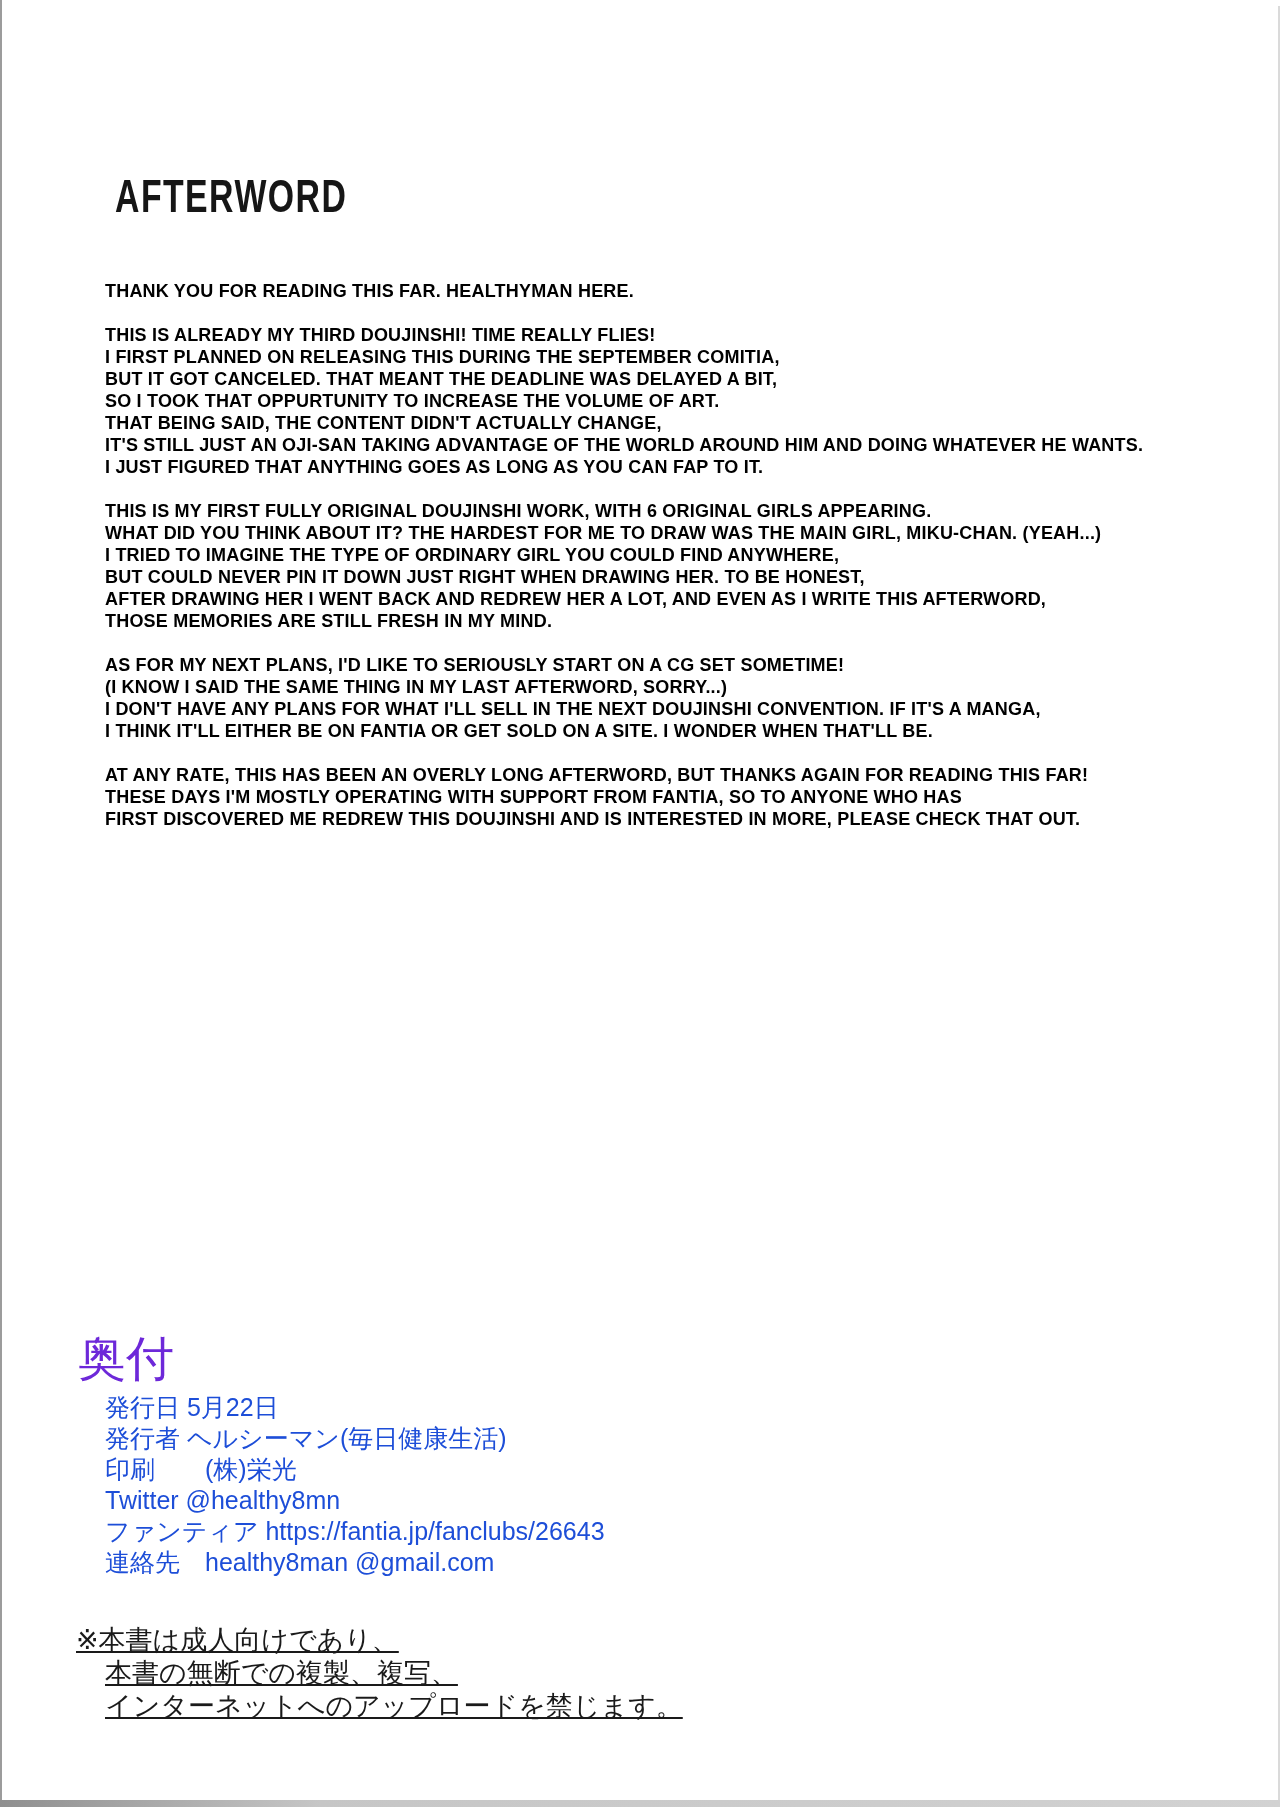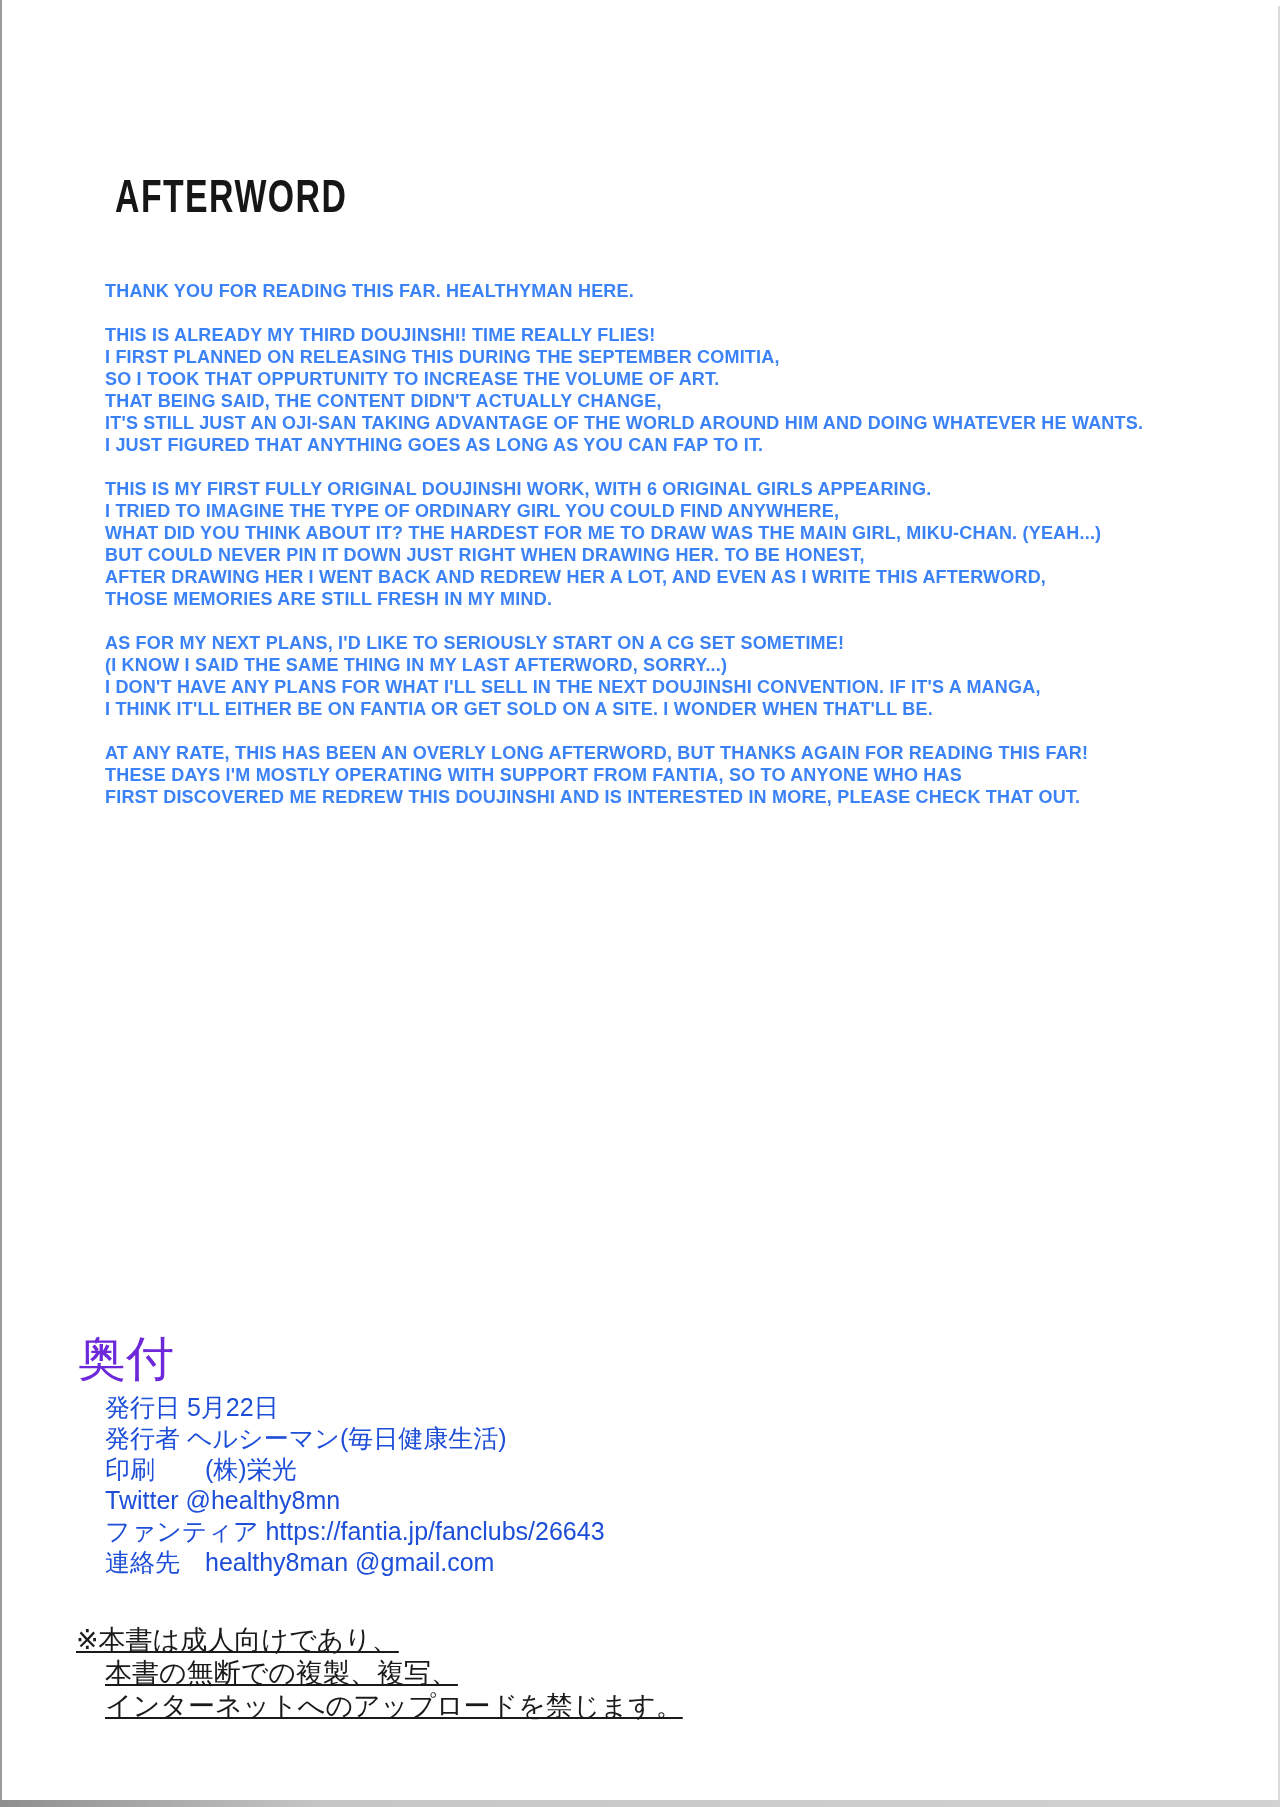--- a/index.html
+++ b/index.html
@@ -22,21 +22,21 @@
   .title {
     position: absolute; left: 115px; top: 172px;
     font-size: 47px; font-weight: bold; line-height: 1;
     letter-spacing: 2px; color: #161616;
     transform: scaleX(0.72); transform-origin: left top;
     white-space: nowrap;
   }
   .body-text {
     position: absolute; left: 105px; top: 280px;
     font-size: 18px; font-weight: bold; line-height: 22px;
-    letter-spacing: 0.2px; white-space: nowrap; color: #3b82f6;
+    letter-spacing: 0.2px; white-space: nowrap; color: #000000;
   }
   .body-text .para { margin: 0 0 22px 0; }
   .body-text .line { height: 22px; }
 
   
   .colophon-heading {
     position: absolute; left: 78px; top: 1330px;
     font-size: 48px; font-weight: normal; line-height: 1.2;
     color: #6d28d9; white-space: nowrap;
   }
@@ -63,29 +63,30 @@
 
   <div class="title">AFTERWORD</div>
 
   <div class="body-text">
     <div class="para">
       <div class="line">THANK YOU FOR READING THIS FAR. HEALTHYMAN HERE.</div>
     </div>
     <div class="para">
       <div class="line">THIS IS ALREADY MY THIRD DOUJINSHI! TIME REALLY FLIES!</div>
       <div class="line">I FIRST PLANNED ON RELEASING THIS DURING THE SEPTEMBER COMITIA,</div>
+      <div class="line">BUT IT GOT CANCELED. THAT MEANT THE DEADLINE WAS DELAYED A BIT,</div>
       <div class="line">SO I TOOK THAT OPPURTUNITY TO INCREASE THE VOLUME OF ART.</div>
       <div class="line">THAT BEING SAID, THE CONTENT DIDN'T ACTUALLY CHANGE,</div>
       <div class="line">IT'S STILL JUST AN OJI-SAN TAKING ADVANTAGE OF THE WORLD AROUND HIM AND DOING WHATEVER HE WANTS.</div>
       <div class="line">I JUST FIGURED THAT ANYTHING GOES AS LONG AS YOU CAN FAP TO IT.</div>
     </div>
     <div class="para">
       <div class="line">THIS IS MY FIRST FULLY ORIGINAL DOUJINSHI WORK, WITH 6 ORIGINAL GIRLS APPEARING.</div>
+      <div class="line">WHAT DID YOU THINK ABOUT IT? THE HARDEST FOR ME TO DRAW WAS THE MAIN GIRL, MIKU-CHAN. (YEAH...)</div>
       <div class="line">I TRIED TO IMAGINE THE TYPE OF ORDINARY GIRL YOU COULD FIND ANYWHERE,</div>
-      <div class="line">WHAT DID YOU THINK ABOUT IT? THE HARDEST FOR ME TO DRAW WAS THE MAIN GIRL, MIKU-CHAN. (YEAH...)</div>
       <div class="line">BUT COULD NEVER PIN IT DOWN JUST RIGHT WHEN DRAWING HER. TO BE HONEST,</div>
       <div class="line">AFTER DRAWING HER I WENT BACK AND REDREW HER A LOT, AND EVEN AS I WRITE THIS AFTERWORD,</div>
       <div class="line">THOSE MEMORIES ARE STILL FRESH IN MY MIND.</div>
     </div>
     <div class="para">
       <div class="line">AS FOR MY NEXT PLANS, I'D LIKE TO SERIOUSLY START ON A CG SET SOMETIME!</div>
       <div class="line">(I KNOW I SAID THE SAME THING IN MY LAST AFTERWORD, SORRY...)</div>
       <div class="line">I DON'T HAVE ANY PLANS FOR WHAT I'LL SELL IN THE NEXT DOUJINSHI CONVENTION. IF IT'S A MANGA,</div>
       <div class="line">I THINK IT'LL EITHER BE ON FANTIA OR GET SOLD ON A SITE. I WONDER WHEN THAT'LL BE.</div>
     </div>

